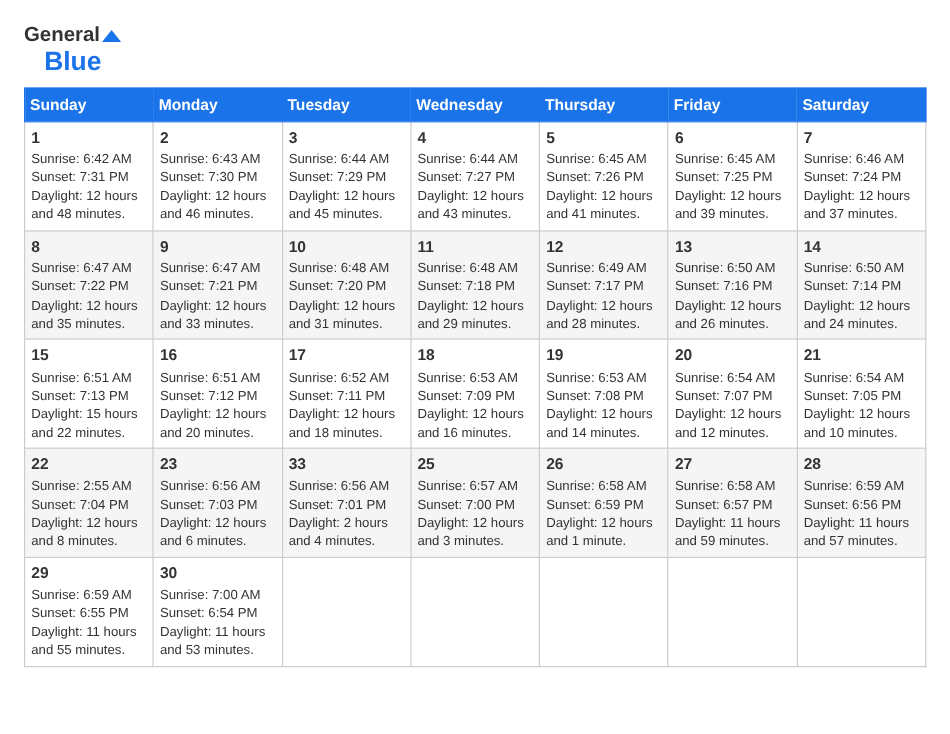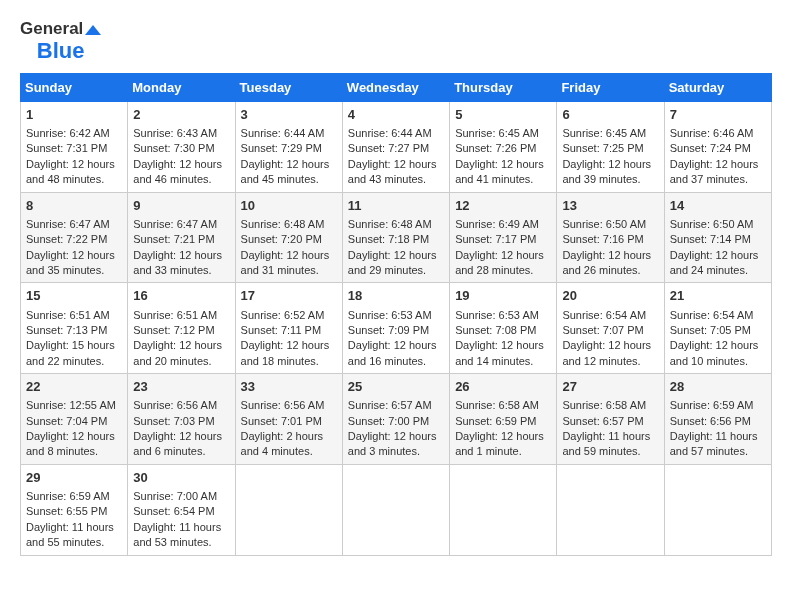--- a/index.html
+++ b/index.html
@@ -124,21 +124,21 @@
       <tr>
         <td><span class="day-number">15</span><span>Sunrise: 6:51 AM</span><br><span>Sunset: 7:13 PM</span><br><span>Daylight: 15 hours and 22 minutes.</span></td>
         <td><span class="day-number">16</span><span>Sunrise: 6:51 AM</span><br><span>Sunset: 7:12 PM</span><br><span>Daylight: 12 hours and 20 minutes.</span></td>
         <td><span class="day-number">17</span><span>Sunrise: 6:52 AM</span><br><span>Sunset: 7:11 PM</span><br><span>Daylight: 12 hours and 18 minutes.</span></td>
         <td><span class="day-number">18</span><span>Sunrise: 6:53 AM</span><br><span>Sunset: 7:09 PM</span><br><span>Daylight: 12 hours and 16 minutes.</span></td>
         <td><span class="day-number">19</span><span>Sunrise: 6:53 AM</span><br><span>Sunset: 7:08 PM</span><br><span>Daylight: 12 hours and 14 minutes.</span></td>
         <td><span class="day-number">20</span><span>Sunrise: 6:54 AM</span><br><span>Sunset: 7:07 PM</span><br><span>Daylight: 12 hours and 12 minutes.</span></td>
         <td><span class="day-number">21</span><span>Sunrise: 6:54 AM</span><br><span>Sunset: 7:05 PM</span><br><span>Daylight: 12 hours and 10 minutes.</span></td>
       </tr>
       <tr>
-        <td><span class="day-number">22</span><span>Sunrise: 12:55 AM</span><br><span>Sunset: 7:04 PM</span><br><span>Daylight: 12 hours and 8 minutes.</span></td>
+        <td><span class="day-number">22</span><span>Sunrise: 2:55 AM</span><br><span>Sunset: 7:04 PM</span><br><span>Daylight: 12 hours and 8 minutes.</span></td>
         <td><span class="day-number">23</span><span>Sunrise: 6:56 AM</span><br><span>Sunset: 7:03 PM</span><br><span>Daylight: 12 hours and 6 minutes.</span></td>
         <td><span class="day-number">33</span><span>Sunrise: 6:56 AM</span><br><span>Sunset: 7:01 PM</span><br><span>Daylight: 2 hours and 4 minutes.</span></td>
         <td><span class="day-number">25</span><span>Sunrise: 6:57 AM</span><br><span>Sunset: 7:00 PM</span><br><span>Daylight: 12 hours and 3 minutes.</span></td>
         <td><span class="day-number">26</span><span>Sunrise: 6:58 AM</span><br><span>Sunset: 6:59 PM</span><br><span>Daylight: 12 hours and 1 minute.</span></td>
         <td><span class="day-number">27</span><span>Sunrise: 6:58 AM</span><br><span>Sunset: 6:57 PM</span><br><span>Daylight: 11 hours and 59 minutes.</span></td>
         <td><span class="day-number">28</span><span>Sunrise: 6:59 AM</span><br><span>Sunset: 6:56 PM</span><br><span>Daylight: 11 hours and 57 minutes.</span></td>
       </tr>
       <tr class="last-row">
         <td><span class="day-number">29</span><span>Sunrise: 6:59 AM</span><br><span>Sunset: 6:55 PM</span><br><span>Daylight: 11 hours and 55 minutes.</span></td>
         <td><span class="day-number">30</span><span>Sunrise: 7:00 AM</span><br><span>Sunset: 6:54 PM</span><br><span>Daylight: 11 hours and 53 minutes.</span></td>

